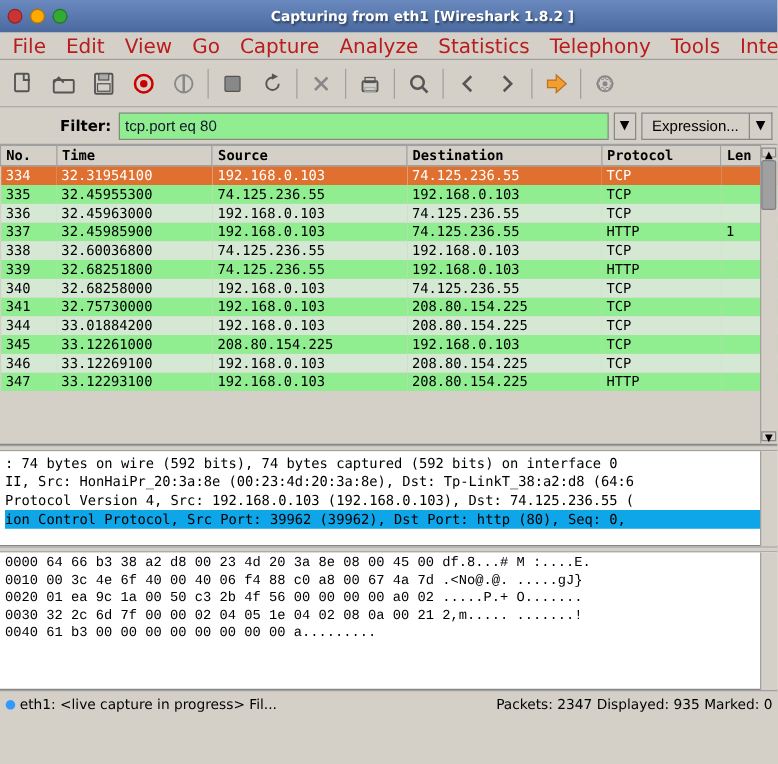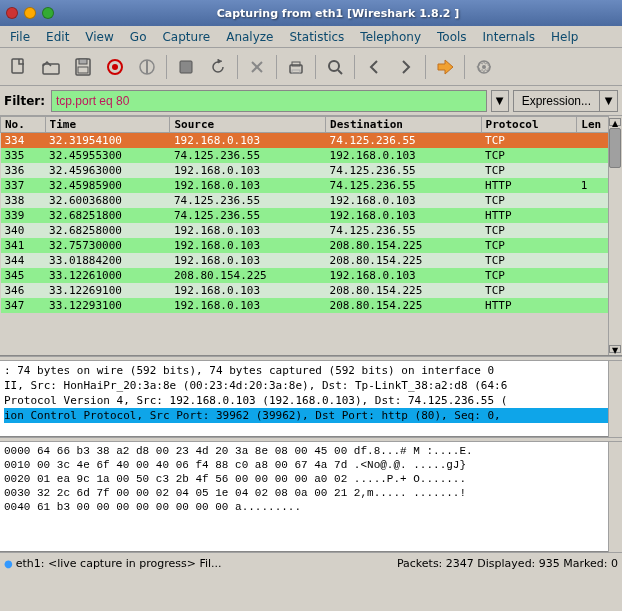--- a/index.html
+++ b/index.html
@@ -38,22 +38,22 @@
       background: #d4d0c8;
       height: 22px;
       display: flex;
       align-items: center;
       border-bottom: 1px solid #a0a0a0;
       padding: 0 2px;
     }
     .menu-item {
       padding: 2px 8px;
       cursor: pointer;
-      font-size: 12px;
-      color: #0c4a6e;
+      font-size: 16px;
+      color: #b91c1c;
       border-radius: 2px;
     }
 
     
     #toolbar {
       background: #d4d0c8;
       height: 38px;
       display: flex;
       align-items: center;
       padding: 2px 4px;
@@ -74,37 +74,37 @@
     
     #filter-bar {
       background: #d4d0c8;
       height: 30px;
       display: flex;
       align-items: center;
       padding: 2px 4px;
       gap: 4px;
       border-bottom: 1px solid #a0a0a0;
     }
-    #filter-label { font-size: 12px; font-weight: bold; margin-right: 2px; }
+    #filter-label { font-size: 12px; font-weight: bold; margin-right: 2px; margin-left: 44px; }
     #filter-input-wrap {
       flex: 1;
       display: flex;
       align-items: center;
       background: #90ee90;
       border: 1px solid #888;
       height: 22px;
       padding: 0 4px;
     }
     #filter-input {
       background: transparent;
       border: none;
       outline: none;
       font-size: 12px;
       width: 100%;
-      color: #be185d;
+      color: #0f172a;
     }
     .filter-arrow-btn {
       width: 18px; height: 22px;
       background: #d4d0c8;
       border: 1px solid #888;
       cursor: pointer;
       display: flex; align-items: center; justify-content: center;
       font-size: 10px;
     }
     #expr-btn {

